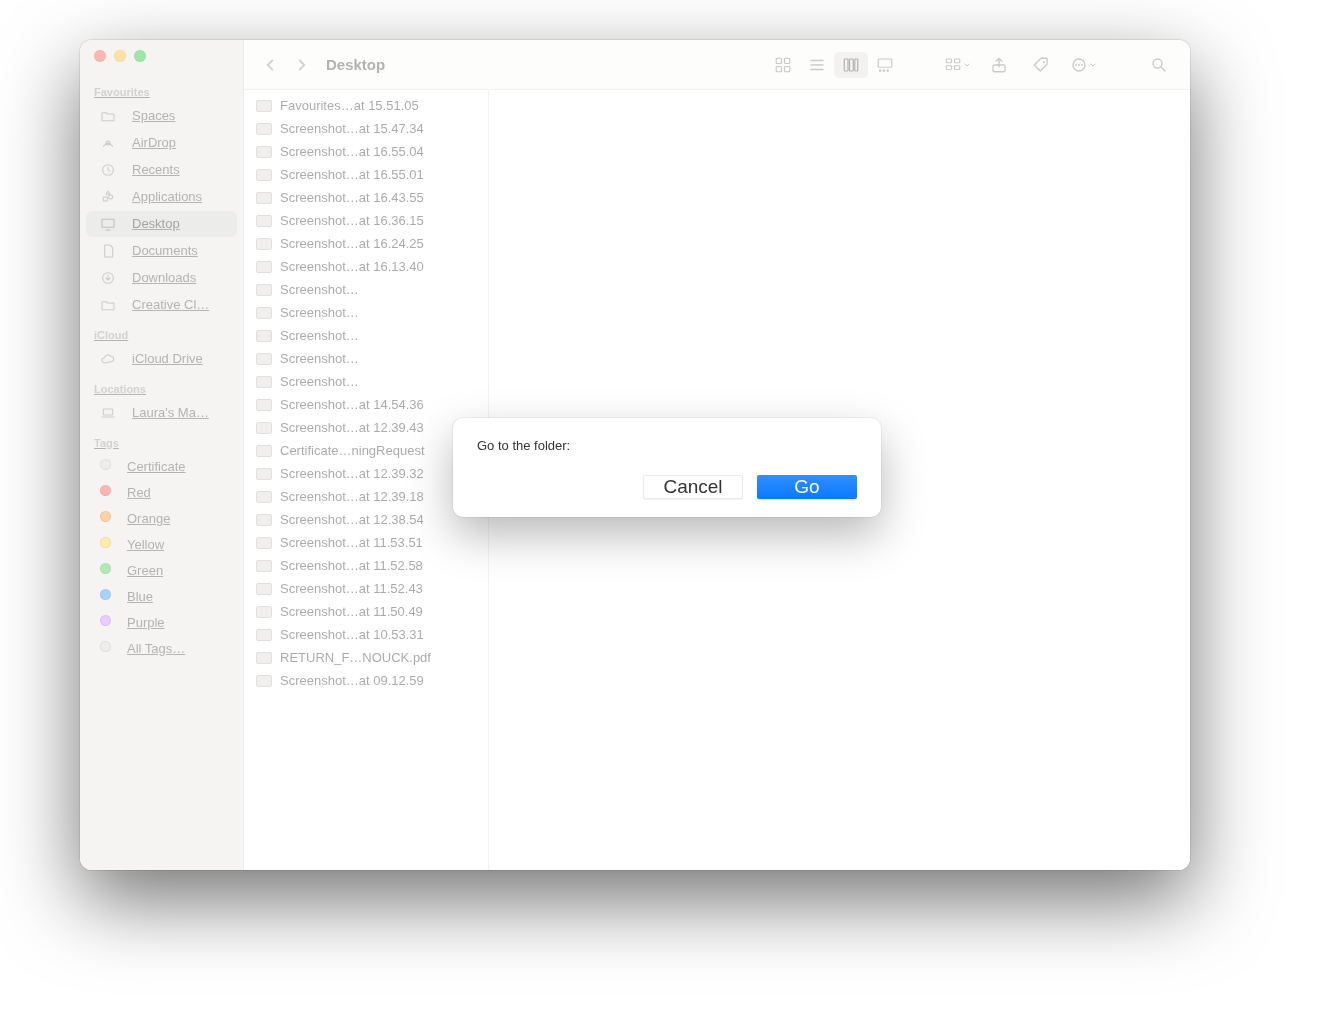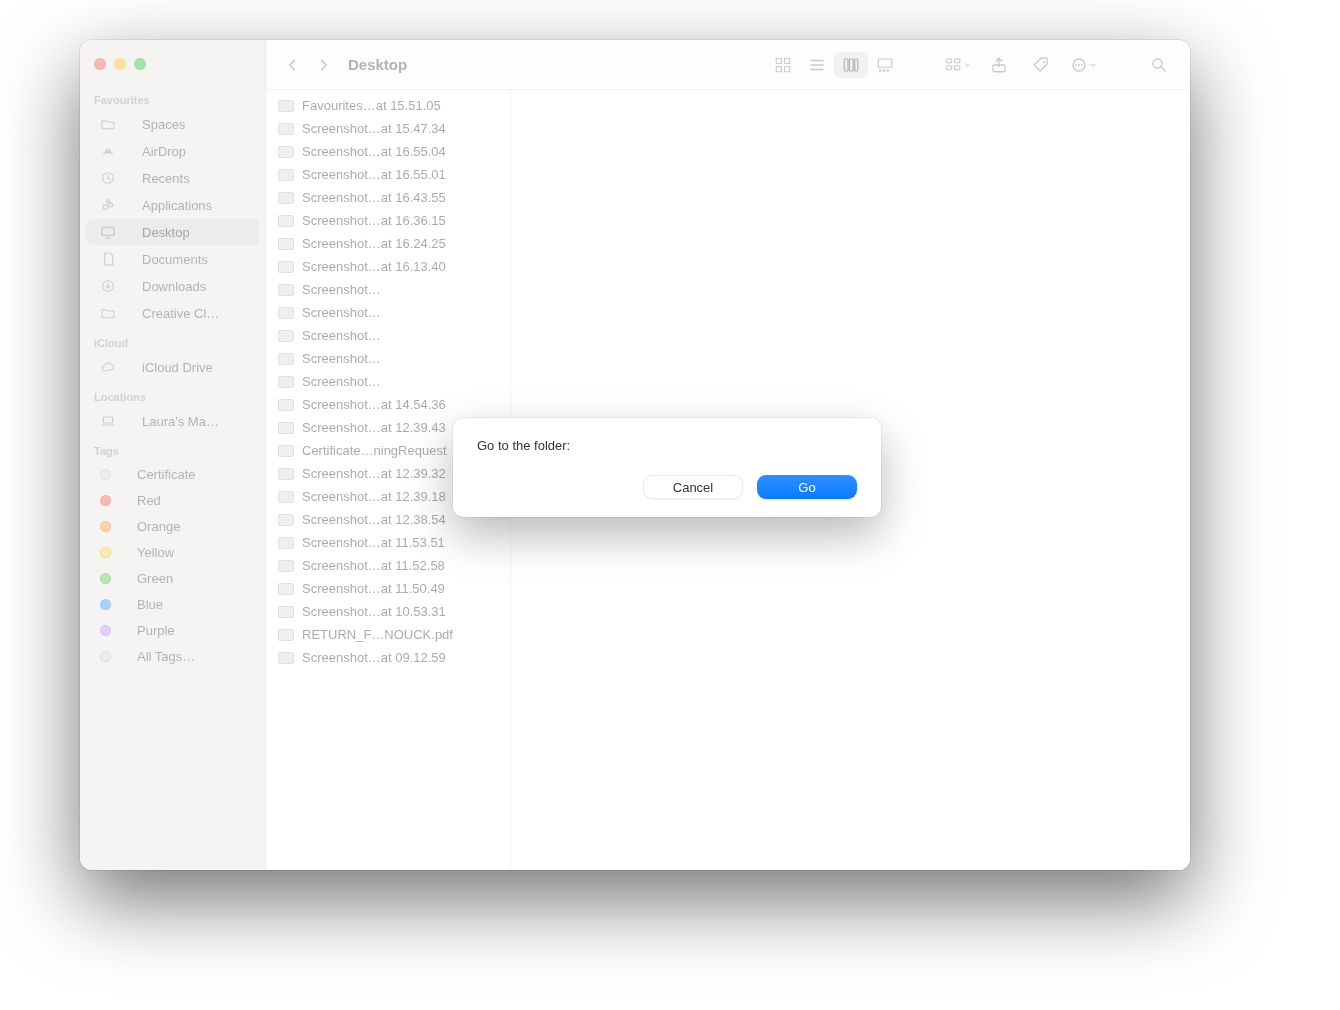--- a/index.html
+++ b/index.html
@@ -27,44 +27,45 @@
     flex-direction: row;
   }
   .dim-overlay {
     position: absolute; inset: 0;
     background: rgba(255,255,255,0.55);
     pointer-events: none;
     z-index: 5;
   }
   
   .sidebar {
-    width: 186px;
+    width: 164px;
     background: #e9e6e4;
     border-right: 1px solid #d8d5d3;
-    padding-top: 12px;
+    padding-top: 4px;
     font-size: 13px;
     color: #5a5a5a;
     overflow: hidden;
+    text-decoration: underline;
   }
   .traffic-lights {
     display: flex; gap: 8px;
     padding: 6px 0 14px 14px;
   }
   .tl { width: 12px; height: 12px; border-radius: 50%; }
   .tl.red { background: #ff5f57; box-shadow: inset 0 0 0 1px rgba(0,0,0,0.1);}
   .tl.yellow { background: #febc2e; box-shadow: inset 0 0 0 1px rgba(0,0,0,0.1);}
   .tl.green { background: #28c840; box-shadow: inset 0 0 0 1px rgba(0,0,0,0.1);}
   .section-label {
     font-size: 11px; font-weight: 600;
     color: #9a9a9a;
     padding: 10px 14px 4px 14px;
   }
   .side-item {
-    display: flex; align-items: center;
-    gap: 26px;
+    display: flex; align-items: flex-start;
+    gap: 16px;
     padding: 5px 10px 5px 14px;
     margin: 1px 6px;
     border-radius: 6px;
     color: #555;
     white-space: nowrap; overflow: hidden; text-overflow: ellipsis;
   }
   .side-item.selected { background: #d6d4d1; color: #333;}
   .side-icon { width: 16px; height: 16px; flex: 0 0 16px; opacity: 0.6; }
   .tag-dot { width: 11px; height: 11px; border-radius: 50%; border: 1px solid rgba(0,0,0,0.15); flex: 0 0 11px;}
   
@@ -148,22 +149,22 @@
     border-radius: 4px;
     display:flex;align-items:center;justify-content:center;
   }
   .combo-btn svg { width:10px;height:10px; }
   .dialog-buttons {
     display:flex; justify-content:flex-end; gap: 14px;
     margin-top: 22px;
   }
   .btn {
     min-width: 100px; height: 24px;
-    border-radius: 9px;
-    font-size: 13px;
+    border-radius: 2px;
+    font-size: 19px;
     display:flex;align-items:center;justify-content:center;
     box-shadow: 0 1px 1px rgba(0,0,0,0.06), inset 0 0 0 1px rgba(0,0,0,0.08);
     background: #fff; color:#333;
   }
   .btn.primary {
     background: linear-gradient(#2f8fff,#0a7aff);
     color:#fff;
     box-shadow: 0 1px 1px rgba(0,0,0,0.1);
     text-align: right;
   }
@@ -460,20 +461,24 @@
             <div class="file-row">
               <span class="file-thumb"></span>
               <span class="file-name">Screenshot…at 11.53.51</span>
             </div>
             <div class="file-row">
               <span class="file-thumb"></span>
               <span class="file-name">Screenshot…at 11.52.58</span>
             </div>
             <div class="file-row">
               <span class="file-thumb"></span>
+              <span class="file-name">Screenshot…at 11.52.43</span>
+            </div>
+            <div class="file-row">
+              <span class="file-thumb"></span>
               <span class="file-name">Screenshot…at 11.50.49</span>
             </div>
             <div class="file-row">
               <span class="file-thumb"></span>
               <span class="file-name">Screenshot…at 10.53.31</span>
             </div>
             <div class="file-row">
               <span class="file-thumb"></span>
               <span class="file-name">RETURN_F…NOUCK.pdf</span>
             </div>

